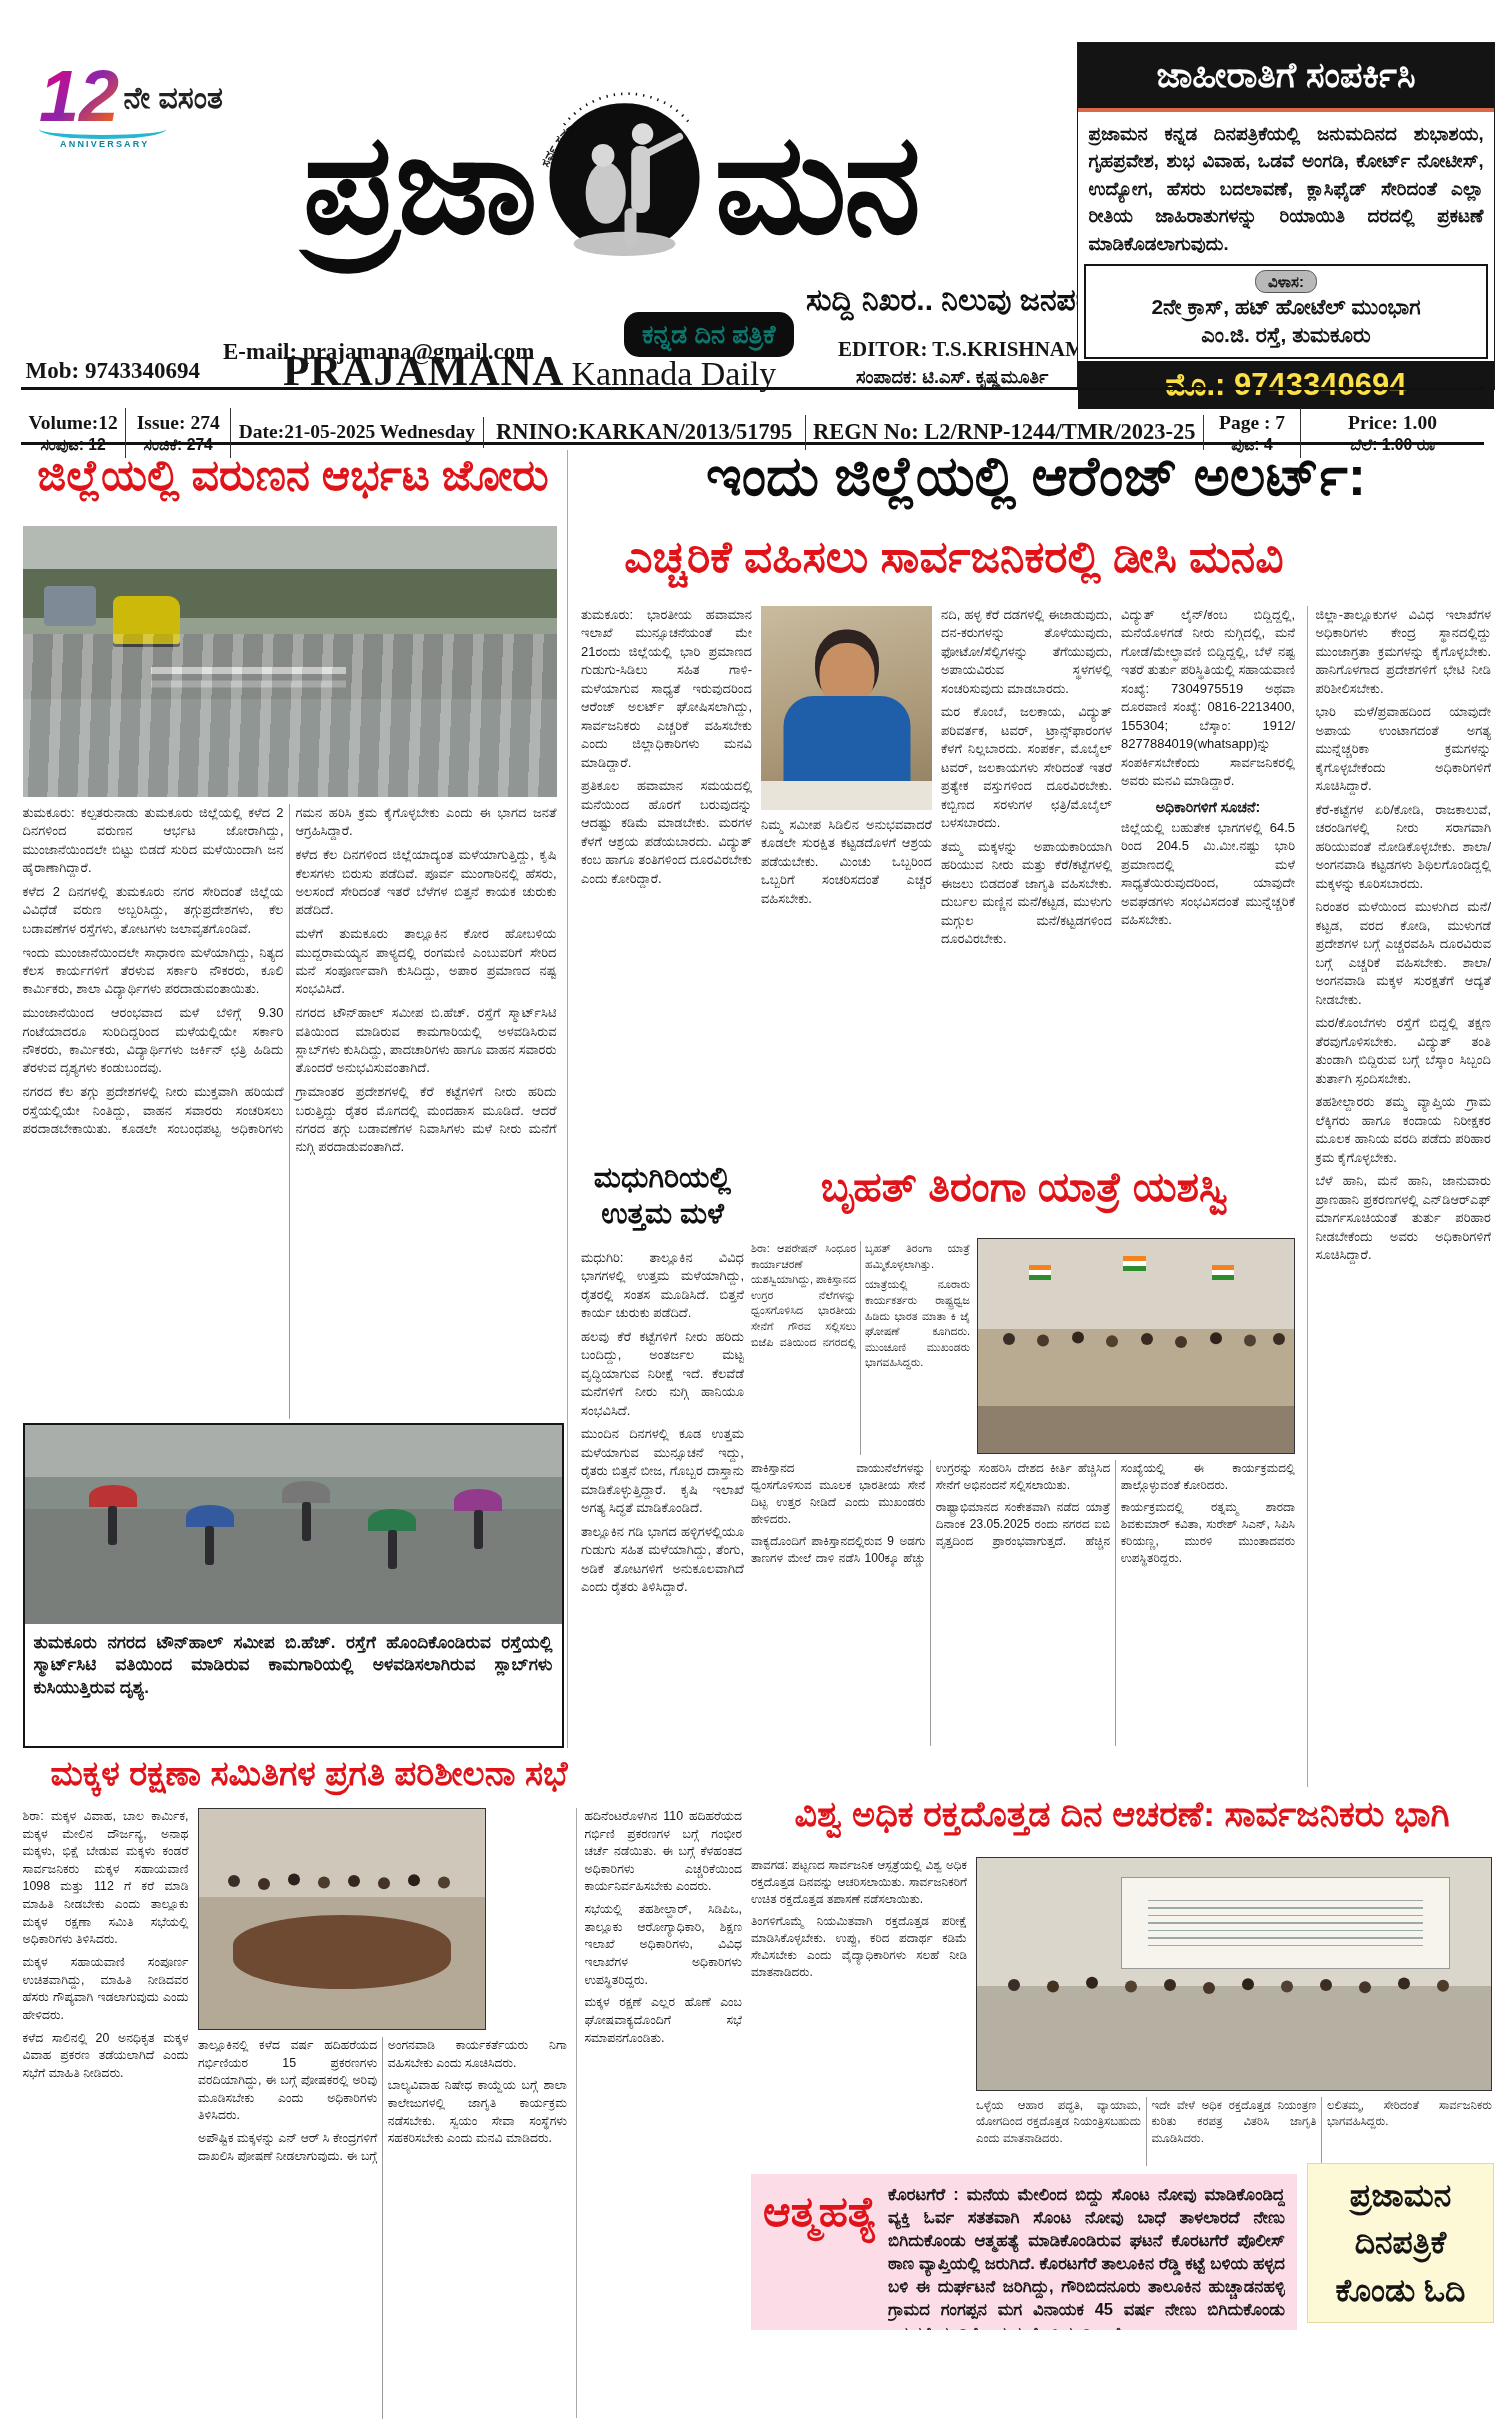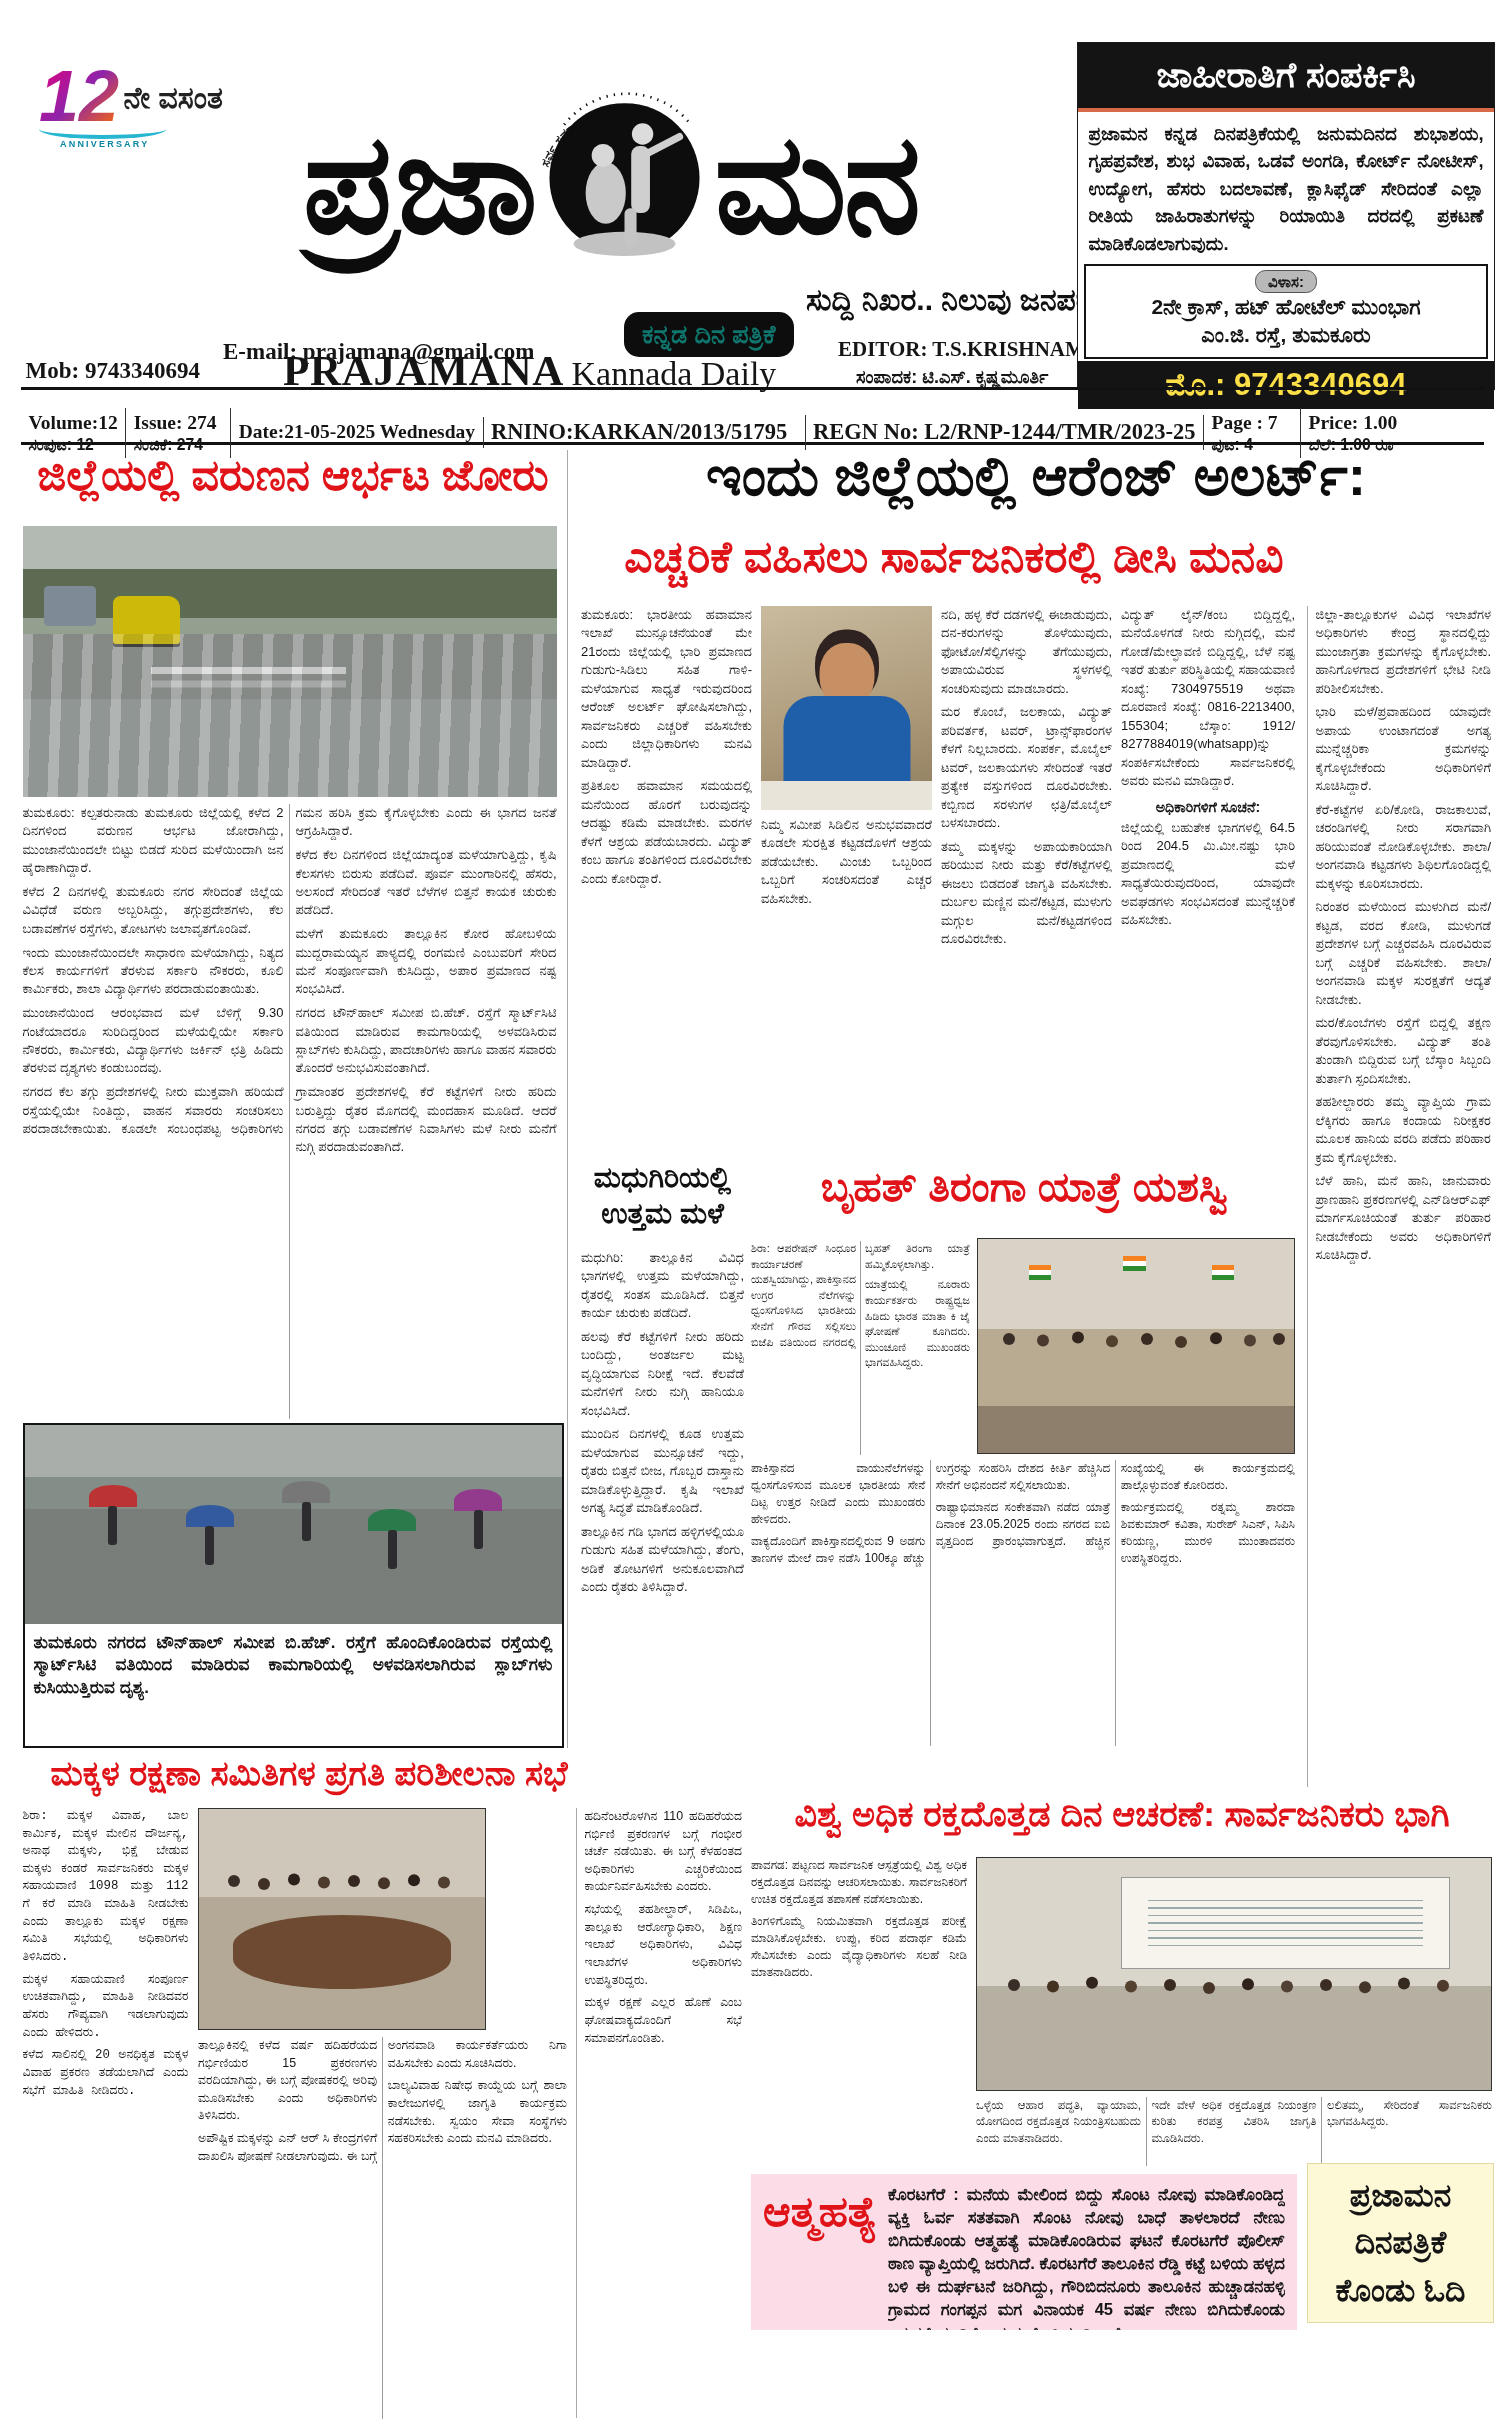--- a/index.html
+++ b/index.html
@@ -30,21 +30,21 @@
 .adbox{left:1077px;top:42px;width:418px;height:348px;border:1.5px solid #1a1a1a;background:#fff;}
 .adbox-head{background:#141414;color:#fff;font-size:35px;font-weight:800;text-align:center;padding:12px 3px;border-bottom:4.5px solid #d96a49;}
 .adbox-body{font-size:18.4px;font-weight:700;line-height:1.5;padding:7.5px 10.5px 4.5px 10.5px;text-align:justify;}
 .addr-box{border:2.2px solid #141414;margin:1.5px 6px;text-align:center;padding:4.5px 3px 7.5px 3px;}
 .addr-label{display:inline-block;background:#b9b9b9;border:0.7px solid #555;border-radius:10.5px;font-size:15px;font-weight:700;padding:1.5px 12px;}
 .addr-line{font-size:21px;font-weight:700;line-height:1.35;}
 .adbox-phone{background:#141414;color:#fde047;font-size:31px;font-weight:800;text-align:center;padding:6px 0;}
 
 
 .infobar{left:21px;top:387px;width:1463px;height:58px;border-top:3px solid #111;border-bottom:3px solid #111;display:flex;align-items:center;}
-.ib-cell{padding:3px 7.5px;border-right:1.5px solid #333;line-height:1.25;margin-top:33px;}
+.ib-cell{padding:3px 7.5px;border-right:1.5px solid #333;text-align:center;line-height:1.25;margin-top:33px;}
 .ib-cell:last-child{border-right:none;}
 .ib-en{font-family:"Liberation Serif",serif;font-size:19.5px;font-weight:700;white-space:nowrap;}
 .ib-kn{font-size:15.7px;font-weight:700;white-space:nowrap;}
 .ib-big{font-family:"Liberation Serif",serif;font-size:22.5px;font-weight:800;white-space:nowrap;}
 
 
 .hl{font-weight:800;text-align:center;line-height:1.05;}
 .hl-red{color:#e01319;}
 .hl-left{left:22.5px;top:453px;width:541px;height:70px;font-size:43px;}
 .hl-right{left:579px;top:448px;width:914px;height:82px;font-size:55px;color:#0d0d0d;}
@@ -277,21 +277,21 @@
 
   <div class="abs btext cols3" style="left:751px;top:1460px;width:544px;height:286px;font-size:12px;">
       <p>ಪಾಕಿಸ್ತಾನದ ವಾಯುನೆಲೆಗಳನ್ನು ಧ್ವಂಸಗೊಳಿಸುವ ಮೂಲಕ ಭಾರತೀಯ ಸೇನೆ ದಿಟ್ಟ ಉತ್ತರ ನೀಡಿದೆ ಎಂದು ಮುಖಂಡರು ಹೇಳಿದರು.</p>
       <p>ವಾಕ್ಯದೊಂದಿಗೆ ಪಾಕಿಸ್ತಾನದಲ್ಲಿರುವ 9 ಅಡಗು ತಾಣಗಳ ಮೇಲೆ ದಾಳಿ ನಡೆಸಿ 100ಕ್ಕೂ ಹೆಚ್ಚು ಉಗ್ರರನ್ನು ಸಂಹರಿಸಿ ದೇಶದ ಕೀರ್ತಿ ಹೆಚ್ಚಿಸಿದ ಸೇನೆಗೆ ಅಭಿನಂದನೆ ಸಲ್ಲಿಸಲಾಯಿತು.</p>
       <p>ರಾಷ್ಟ್ರಾಭಿಮಾನದ ಸಂಕೇತವಾಗಿ ನಡೆದ ಯಾತ್ರೆ ದಿನಾಂಕ 23.05.2025 ರಂದು ನಗರದ ಐಬಿ ವೃತ್ತದಿಂದ ಪ್ರಾರಂಭವಾಗುತ್ತದೆ. ಹೆಚ್ಚಿನ ಸಂಖ್ಯೆಯಲ್ಲಿ ಈ ಕಾರ್ಯಕ್ರಮದಲ್ಲಿ ಪಾಲ್ಗೊಳ್ಳುವಂತೆ ಕೋರಿದರು.</p>
       <p>ಕಾರ್ಯಕ್ರಮದಲ್ಲಿ ರತ್ನಮ್ಮ ಶಾರದಾ ಶಿವಕುಮಾರ್ ಕವಿತಾ, ಸುರೇಶ್ ಸಿಎನ್, ಸಿಪಿಸಿ ಕರಿಯಣ್ಣ, ಮುರಳಿ ಮುಂತಾದವರು ಉಪಸ್ಥಿತರಿದ್ದರು.</p>
     </div>
 
   <div class="abs hl hl-red hl2-left">ಮಕ್ಕಳ ರಕ್ಷಣಾ ಸಮಿತಿಗಳ ಪ್ರಗತಿ ಪರಿಶೀಲನಾ ಸಭೆ</div>
 
-  <div class="abs btext" style="left:22.5px;top:1808px;width:166px;height:610px;font-size:12.4px;font-family:Liberation Mono, monospace;">
+  <div class="abs btext" style="left:22.5px;top:1808px;width:166px;height:610px;font-size:12.4px;">
       <p>ಶಿರಾ: ಮಕ್ಕಳ ವಿವಾಹ, ಬಾಲ ಕಾರ್ಮಿಕ, ಮಕ್ಕಳ ಮೇಲಿನ ದೌರ್ಜನ್ಯ, ಅನಾಥ ಮಕ್ಕಳು, ಭಿಕ್ಷೆ ಬೇಡುವ ಮಕ್ಕಳು ಕಂಡರೆ ಸಾರ್ವಜನಿಕರು ಮಕ್ಕಳ ಸಹಾಯವಾಣಿ 1098 ಮತ್ತು 112 ಗೆ ಕರೆ ಮಾಡಿ ಮಾಹಿತಿ ನೀಡಬೇಕು ಎಂದು ತಾಲ್ಲೂಕು ಮಕ್ಕಳ ರಕ್ಷಣಾ ಸಮಿತಿ ಸಭೆಯಲ್ಲಿ ಅಧಿಕಾರಿಗಳು ತಿಳಿಸಿದರು.</p>
       <p>ಮಕ್ಕಳ ಸಹಾಯವಾಣಿ ಸಂಪೂರ್ಣ ಉಚಿತವಾಗಿದ್ದು, ಮಾಹಿತಿ ನೀಡಿದವರ ಹೆಸರು ಗೌಪ್ಯವಾಗಿ ಇಡಲಾಗುವುದು ಎಂದು ಹೇಳಿದರು.</p>
       <p>ಕಳೆದ ಸಾಲಿನಲ್ಲಿ 20 ಅನಧಿಕೃತ ಮಕ್ಕಳ ವಿವಾಹ ಪ್ರಕರಣ ತಡೆಯಲಾಗಿದೆ ಎಂದು ಸಭೆಗೆ ಮಾಹಿತಿ ನೀಡಿದರು.</p>
     </div>
 
   <div class="photo ph-meeting" style="left:198px;top:1808px;width:288px;height:222px;border:1.5px solid #333;">
     <div class="table"></div>
     <div class="heads" style="left:10%;top:30%;box-shadow:30px 3px 0 #3f2f26,60px -1.5px 0 #2d211b,90px 1.5px 0 #4c3a2c,120px 0 0 #35271f,150px 2.2px 0 #443326,180px -0.7px 0 #2b1f19,210px 1.5px 0 #503e30;"></div>
   </div>
   <div class="abs btext cols2" style="left:198px;top:2037px;width:369px;height:382px;font-size:12.4px;column-gap:10.5px;">

